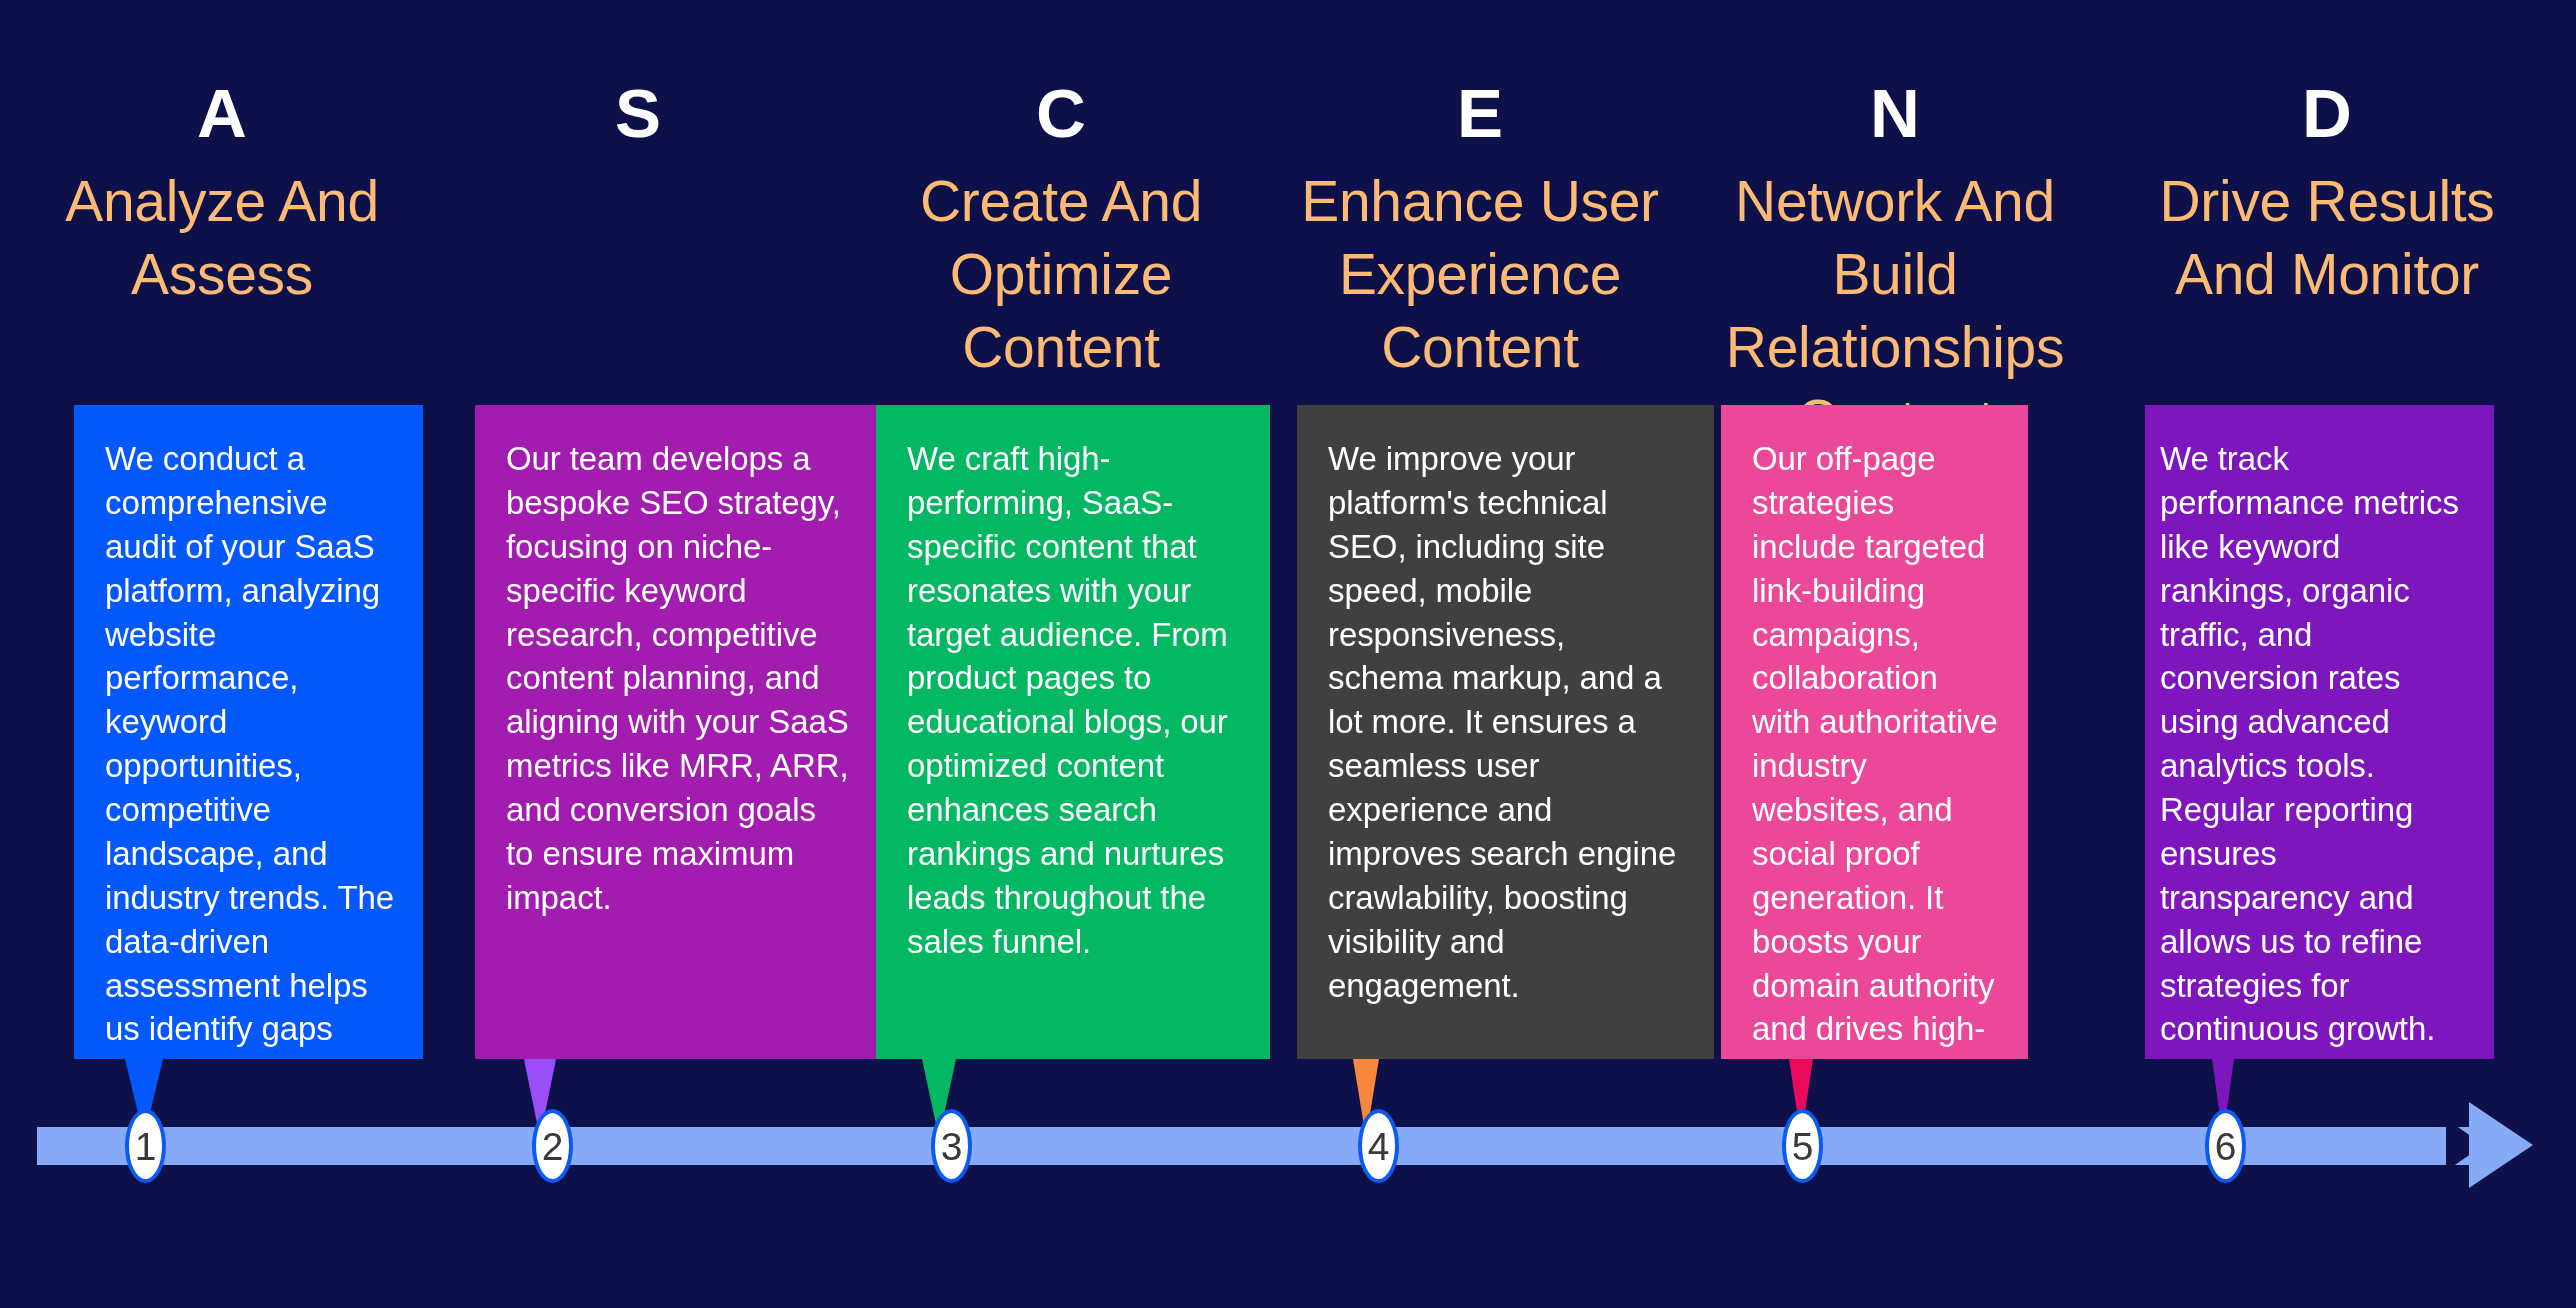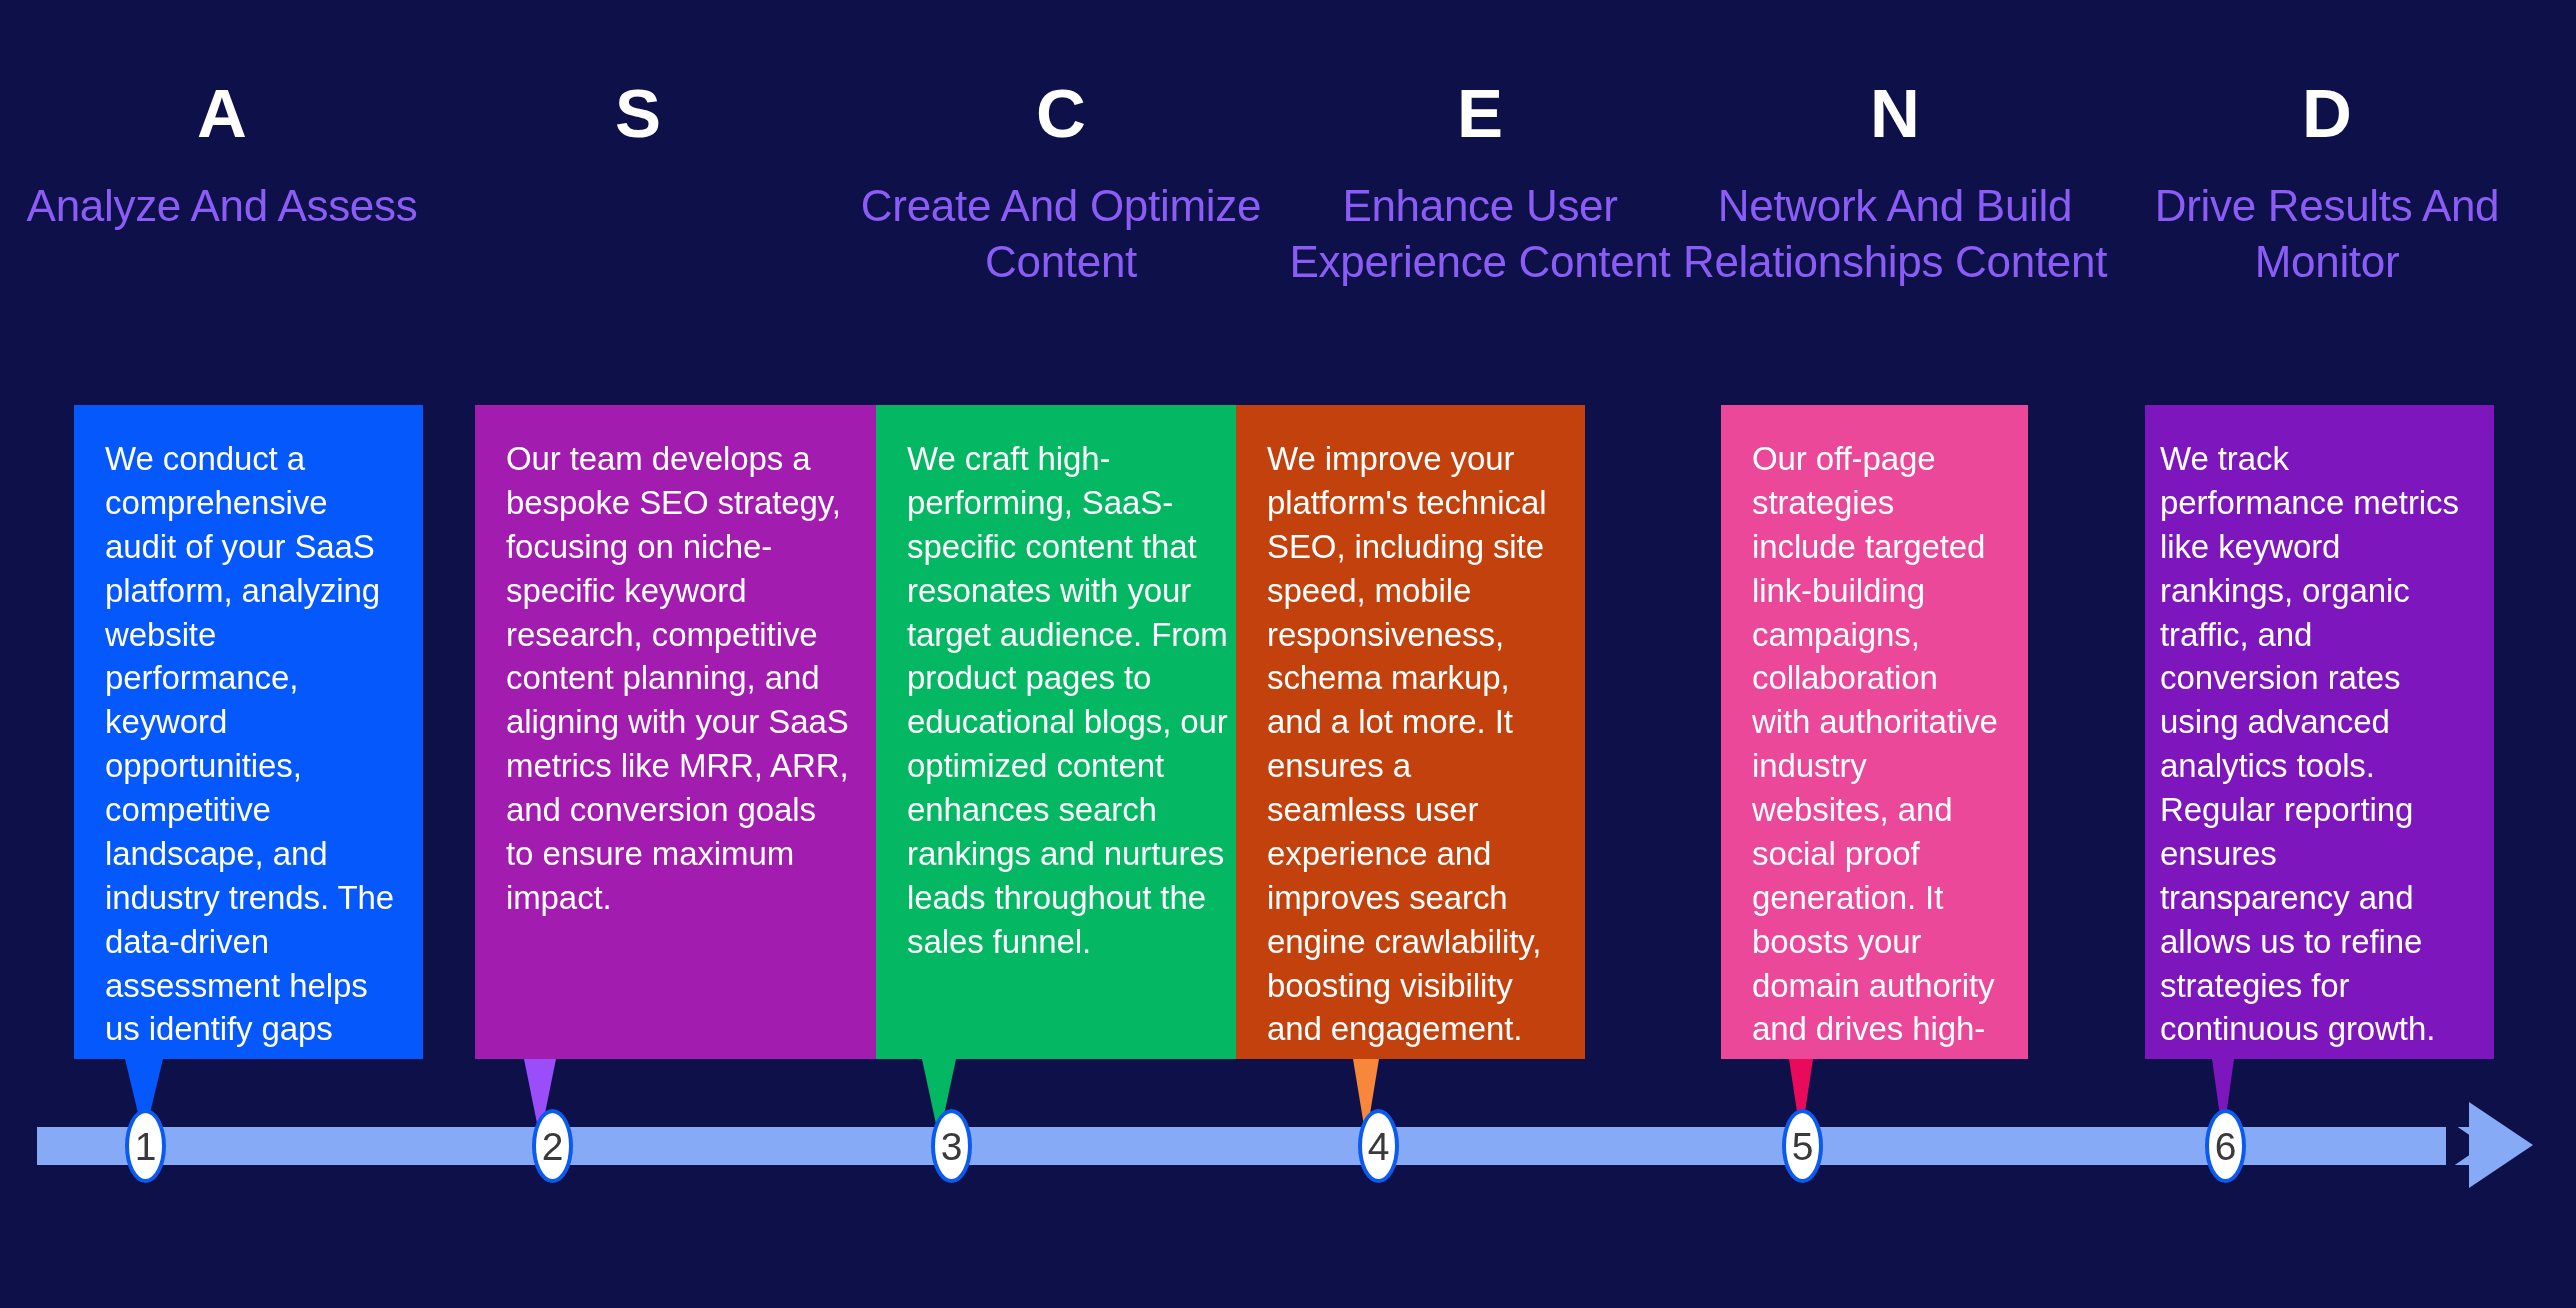--- a/index.html
+++ b/index.html
@@ -28,24 +28,24 @@
     pointer-events:none;
   }
   .letter{
     font-size:69px;
     font-weight:bold;
     color:#ffffff;
     line-height:1.0;
     letter-spacing:0px;
   }
   .title{
-    margin-top:30px;
-    font-size:44px;
+    margin-top:17px;
+    font-size:57px;
     font-weight:400;
-    color:#8b5cf6;
+    color:#fdba74;
     line-height:1.28;
     letter-spacing:-0.3px;
   }
 
   
   .card{
     position:absolute;
     top:405px;
     height:654px;
     box-sizing:border-box;
@@ -155,21 +155,21 @@
     <p>We craft high-performing, SaaS-specific content that resonates with your target audience. From product pages to educational blogs, our optimized content enhances search rankings and nurtures leads throughout the sales funnel.</p>
   </div>
   <div class="tail" style="left:922px;border-left-width:17px;border-right-width:17px;border-top:79px solid #04b763;"></div>
 
   <div class="step" style="left:1271px;width:418px;">
     <div class="head">
       <div class="letter">E</div>
       <div class="title">Enhance User Experience Content</div>
     </div>
   </div>
-  <div class="card" style="left:1236px;width:349px;background:#c2410c;">
+  <div class="card" style="left:1297px;width:417px;background:#404040;">
     <p>We improve your platform's technical SEO, including site speed, mobile responsiveness, schema markup, and a lot more. It ensures a seamless user experience and improves search engine crawlability, boosting visibility and engagement.</p>
   </div>
   <div class="tail" style="left:1353px;border-left-width:13.8px;border-right-width:13.8px;border-top:79px solid #f7883b;"></div>
 
   <div class="step" style="left:1678px;width:434px;">
     <div class="head">
       <div class="letter">N</div>
       <div class="title">Network And Build Relationships Content</div>
     </div>
   </div>

